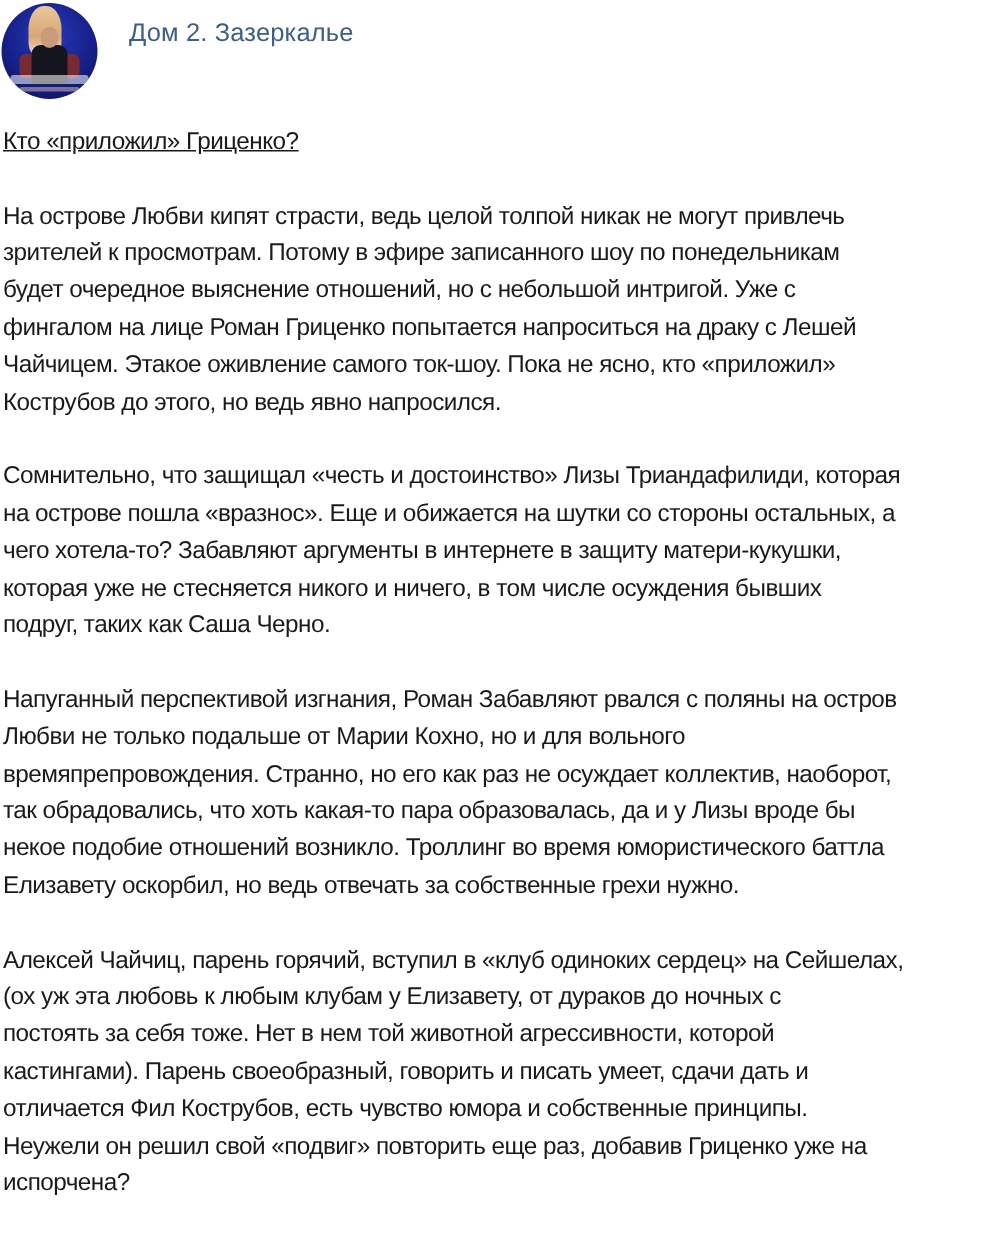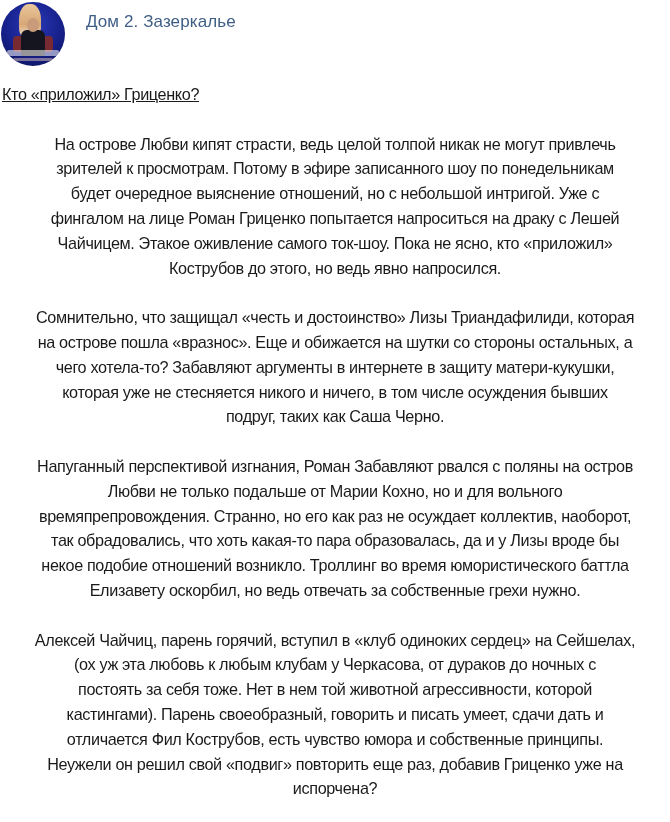--- a/index.html
+++ b/index.html
@@ -111,21 +111,20 @@
     .post-title {
       margin: 0 0 24.8px 0;
       text-decoration: underline;
     }
     .paragraph {
       margin: 0 0 24.8px 0;
     }
     .line {
       display: block;
       white-space: nowrap;
-      text-align: center;
     }
   </style>
 </head>
 <body>
 
 <div class="header">
   <div class="avatar">
     <div class="figure-woman"></div>
     <div class="chair"></div>
     <div class="figure-man-body"></div>
@@ -160,20 +159,20 @@
     <span class="line">Напуганный перспективой изгнания, Роман Забавляют рвался с поляны на остров</span>
     <span class="line">Любви не только подальше от Марии Кохно, но и для вольного</span>
     <span class="line">времяпрепровождения. Странно, но его как раз не осуждает коллектив, наоборот,</span>
     <span class="line">так обрадовались, что хоть какая-то пара образовалась, да и у Лизы вроде бы</span>
     <span class="line">некое подобие отношений возникло. Троллинг во время юмористического баттла</span>
     <span class="line">Елизавету оскорбил, но ведь отвечать за собственные грехи нужно.</span>
   </div>
 
   <div class="paragraph">
     <span class="line">Алексей Чайчиц, парень горячий, вступил в «клуб одиноких сердец» на Сейшелах,</span>
-    <span class="line">(ох уж эта любовь к любым клубам у Черкасова, от дураков до ночных с</span>
+    <span class="line">(ох уж эта любовь к любым клубам у Елизавету, от дураков до ночных с</span>
     <span class="line">постоять за себя тоже. Нет в нем той животной агрессивности, которой</span>
     <span class="line">кастингами). Парень своеобразный, говорить и писать умеет, сдачи дать и</span>
     <span class="line">отличается Фил Кострубов, есть чувство юмора и собственные принципы.</span>
     <span class="line">Неужели он решил свой «подвиг» повторить еще раз, добавив Гриценко уже на</span>
     <span class="line">испорчена?</span>
   </div>
 </div>
 
 </body></html>

